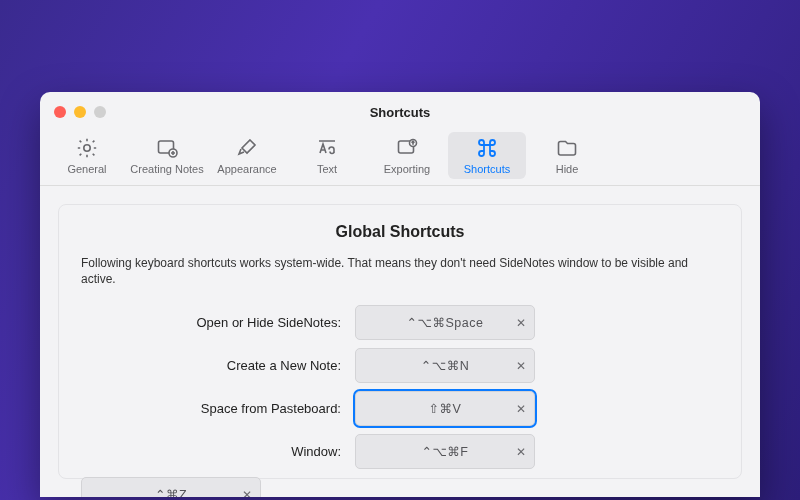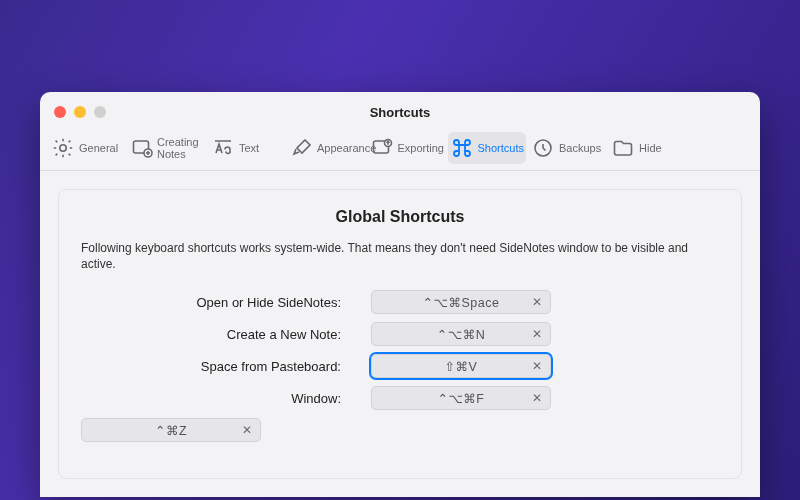--- a/index.html
+++ b/index.html
@@ -46,27 +46,28 @@
   .toolbar {
     display: flex;
     gap: 2px;
     padding: 0 8px 6px 8px;
     border-bottom: 1px solid #dcdcdc;
   }
   .tb-item {
     flex: 0 0 auto;
     width: 78px;
     display: flex;
-    flex-direction: row;
+    flex-direction: column;
     align-items: center;
     gap: 3px;
     padding: 4px 2px 4px 2px;
     border-radius: 6px;
     cursor: pointer;
     color: #6a6a6e;
+    justify-content: flex-end;
   }
   .tb-item.active {
     background: #e4e4e7;
     color: #0a7aff;
   }
   .tb-item .icon {
     width: 26px; height: 24px;
     display: flex; align-items: center; justify-content: center;
   }
   .tb-item .icon svg { width: 24px; height: 24px; }
@@ -93,31 +94,31 @@
   .panel p.desc {
     font-size: 12px;
     color: #333;
     margin-bottom: 18px;
     line-height: 1.35;
   }
   .rows { display: flex; flex-direction: column; gap: 8px; }
   .row {
     display: flex;
     align-items: center;
-    gap: 30px;
+    gap: 14px;
   }
   .row-label {
     flex: 0 0 260px;
     text-align: right;
     font-size: 13px;
     color: #222;
   }
   .sc-field {
     flex: 0 0 180px;
-    height: 24px;
+    height: 35px;
     background: #e6e6e9;
     border: 1px solid #d3d3d6;
     border-radius: 5px;
     display: flex;
     align-items: center;
     position: relative;
     font-size: 12.5px;
     color: #535357;
   }
   .sc-field.selected {
@@ -173,38 +174,38 @@
           <circle cx="18" cy="17" r="4" fill="#f3f3f5"></circle>
           <path d="M18 15v4M16 17h4"></path>
         </svg>
       </span>
       <span class="lbl">Creating Notes</span>
     </div>
 
     <div class="tb-item">
       <span class="icon">
         <svg viewBox="0 0 24 24" fill="none" stroke="currentColor" stroke-width="1.6">
+          <path d="M15 4l5 5-8 8-5-5 8-8z"></path>
+          <path d="M6 13l-2 5 5-2"></path>
+        </svg>
+      </span>
+      <span class="lbl">Appearance</span>
+    </div>
+
+    <div class="tb-item">
+      <span class="icon">
+        <svg viewBox="0 0 24 24" fill="none" stroke="currentColor" stroke-width="1.6">
           <path d="M5 17l3-9 3 9M6 14h4"></path>
           <path d="M14 13.5a2.5 2.5 0 1 1 5 0v3.5M19 15.5a2 2 0 1 1-4 0"></path>
           <path d="M4 5h16"></path>
         </svg>
       </span>
       <span class="lbl">Text</span>
     </div>
 
-    <div class="tb-item">
-      <span class="icon">
-        <svg viewBox="0 0 24 24" fill="none" stroke="currentColor" stroke-width="1.6">
-          <path d="M15 4l5 5-8 8-5-5 8-8z"></path>
-          <path d="M6 13l-2 5 5-2"></path>
-        </svg>
-      </span>
-      <span class="lbl">Appearance</span>
-    </div>
-
 
     <div class="tb-item">
       <span class="icon">
         <svg viewBox="0 0 24 24" fill="none" stroke="currentColor" stroke-width="1.6">
           <rect x="3.5" y="5" width="15" height="12" rx="2"></rect>
           <circle cx="18" cy="7" r="3.5" fill="#f3f3f5"></circle>
           <path d="M18 8.8V5.2M16.6 6.8l1.4-1.6 1.4 1.6"></path>
         </svg>
       </span>
       <span class="lbl">Exporting</span>
@@ -212,29 +213,20 @@
 
     <div class="tb-item active">
       <span class="icon">
         <svg viewBox="0 0 24 24" fill="none" stroke="currentColor" stroke-width="1.8">
           <path d="M9 9V6.5A2.5 2.5 0 1 0 6.5 9H9zm0 0h6m-6 0v6m6-6V6.5A2.5 2.5 0 1 1 17.5 9H15zm0 0v6m0 0h2.5A2.5 2.5 0 1 1 15 17.5V15zm-6 0H6.5A2.5 2.5 0 1 0 9 17.5V15z"></path>
         </svg>
       </span>
       <span class="lbl">Shortcuts</span>
     </div>
 
-    <div class="tb-item">
-      <span class="icon">
-        <svg viewBox="0 0 24 24" fill="none" stroke="currentColor" stroke-width="1.6">
-          <circle cx="12" cy="12" r="8"></circle>
-          <path d="M12 8v4l2.5 2.5"></path>
-        </svg>
-      </span>
-      <span class="lbl">Backups</span>
-    </div>
 
     <div class="tb-item">
       <span class="icon">
         <svg viewBox="0 0 24 24" fill="none" stroke="currentColor" stroke-width="1.6">
           <path d="M3.5 8.5V17a2 2 0 0 0 2 2h13a2 2 0 0 0 2-2V9.5a2 2 0 0 0-2-2h-6l-2-2h-5a2 2 0 0 0-2 2z"></path>
         </svg>
       </span>
       <span class="lbl">Hide</span>
     </div>
 

